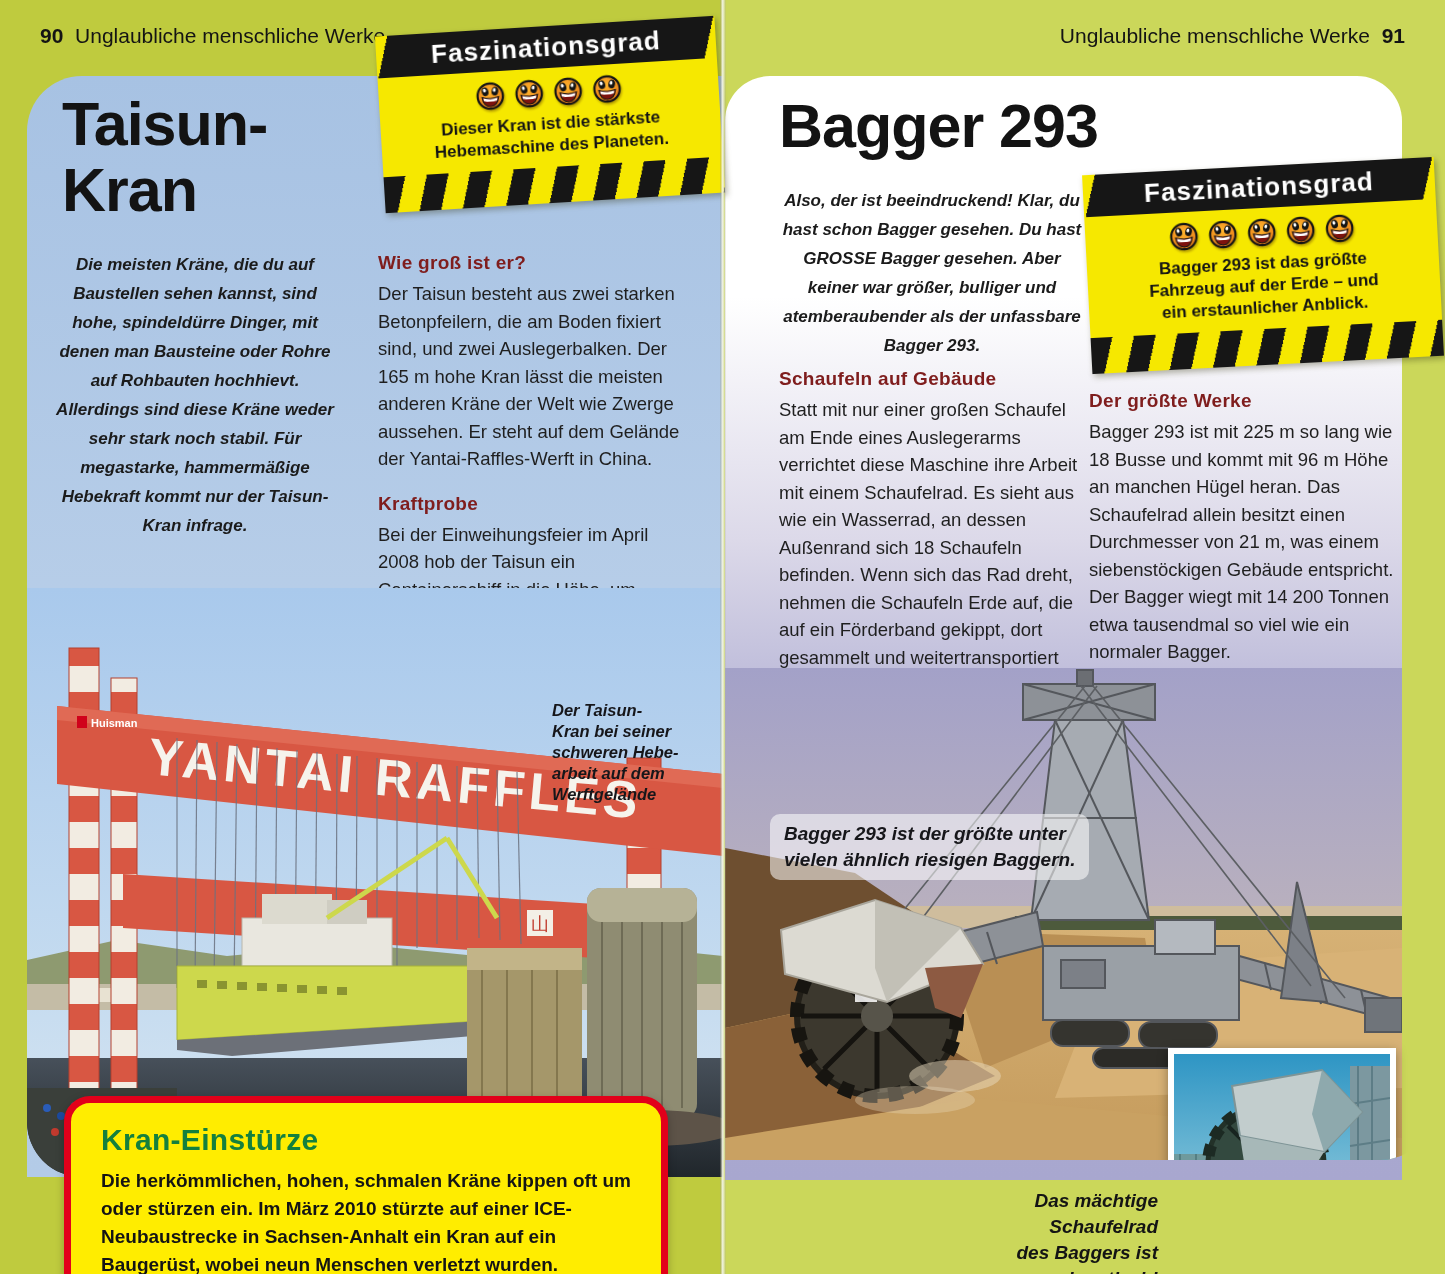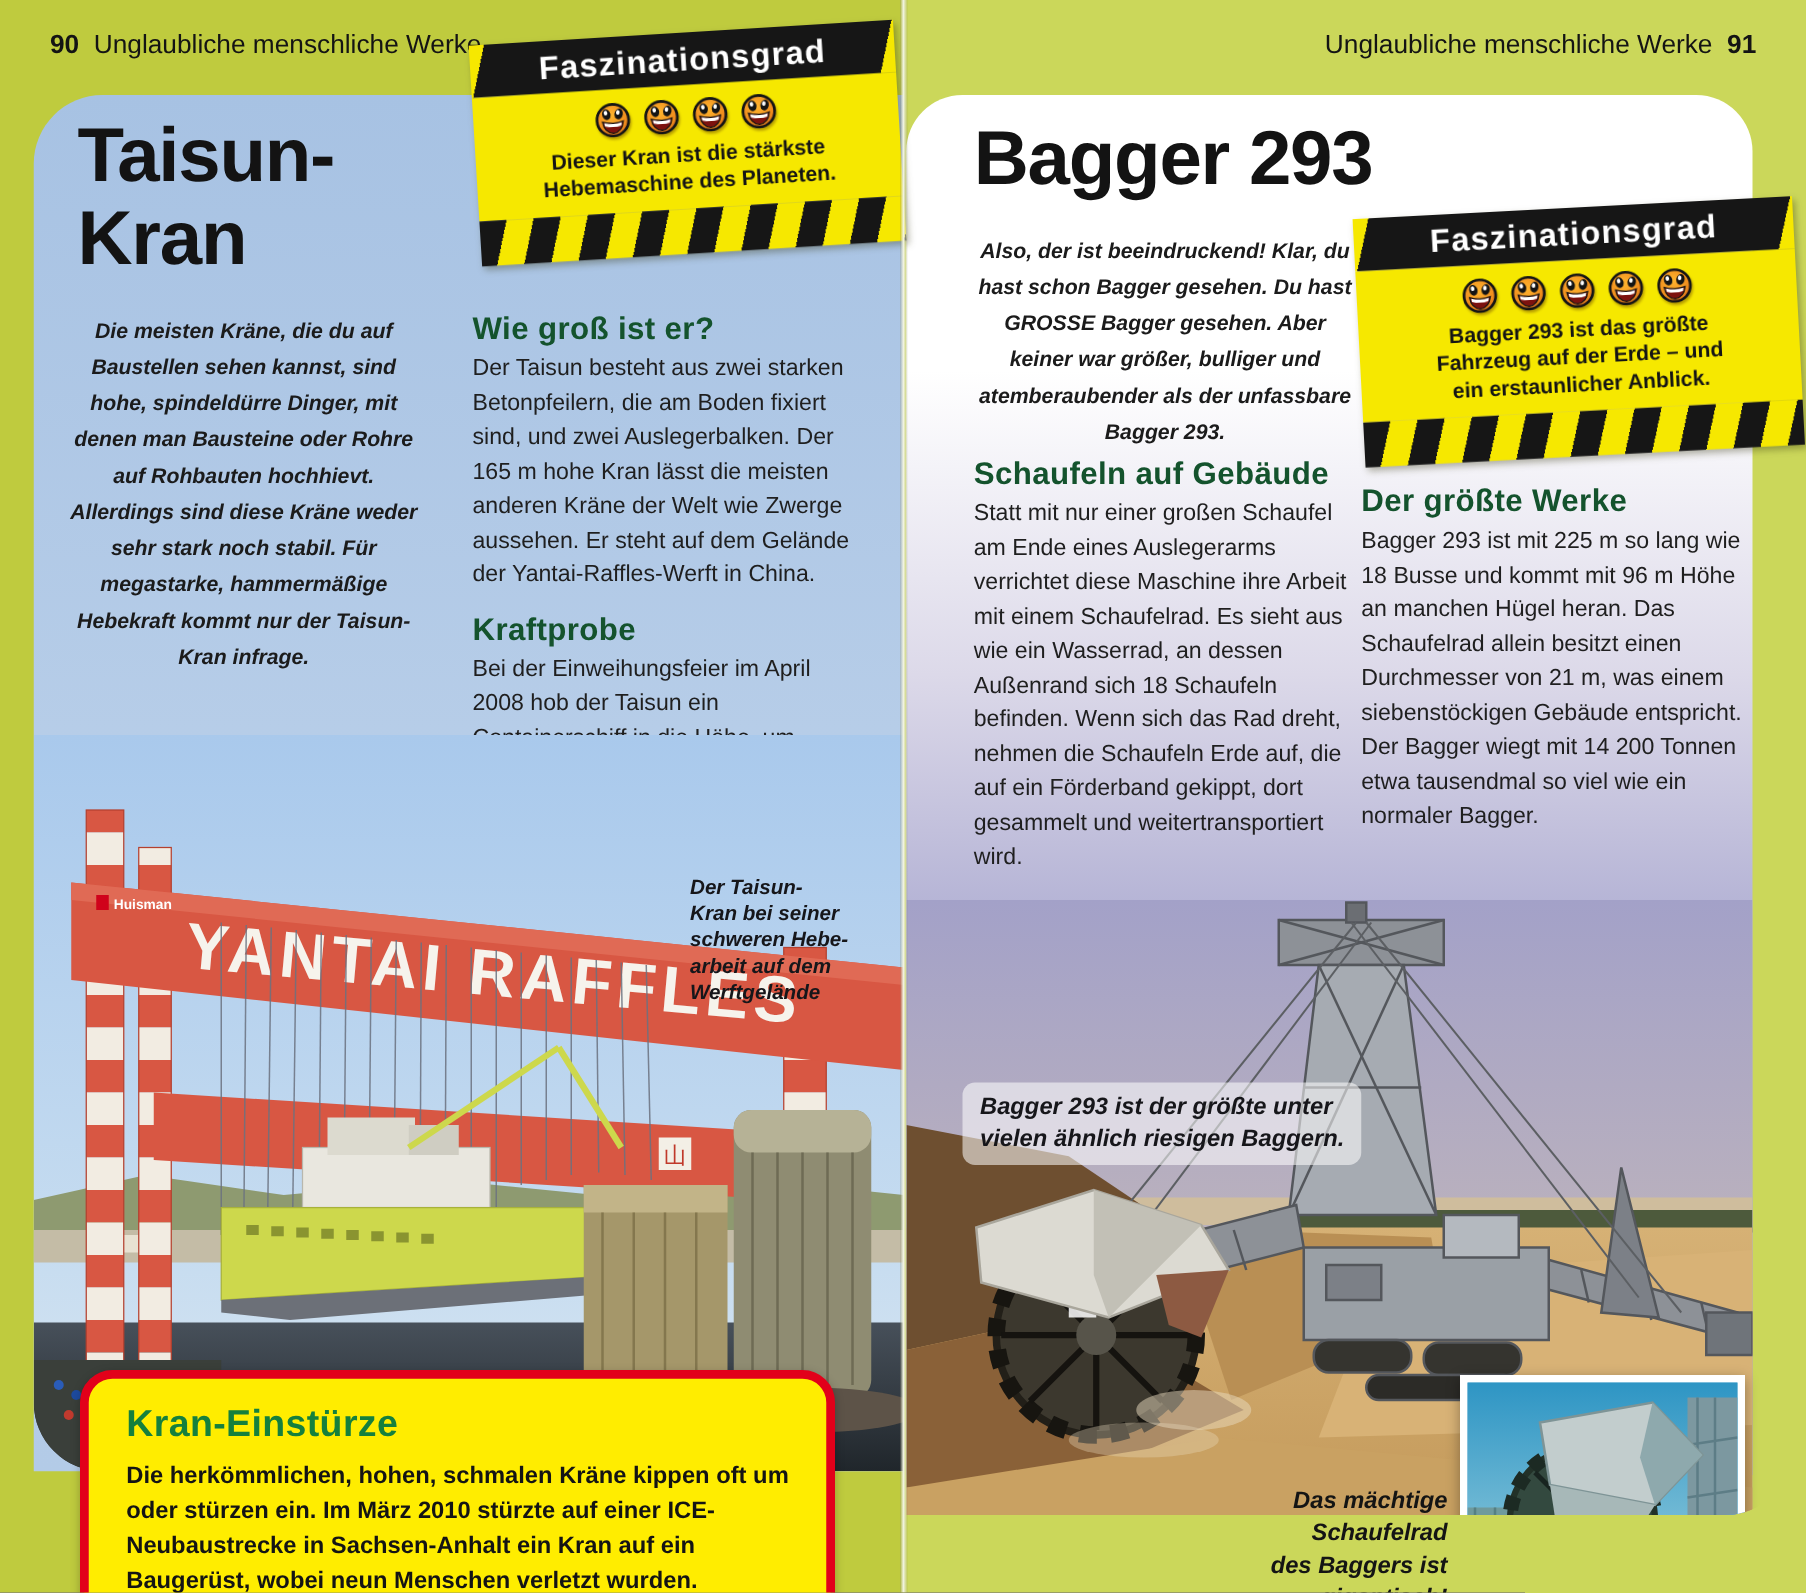--- a/index.html
+++ b/index.html
@@ -23,39 +23,39 @@
   .panel-blue{left:27px;top:76px;width:696px;height:1101px;
     background:linear-gradient(180deg,#a7c2e3,#b9cfe9 55%,#b3cbe7);
     border-radius:55px 0 0 0;}
   .panel-white{left:2px;top:76px;width:677px;height:1104px;
     background:linear-gradient(180deg,#ffffff 0%,#ffffff 20%,#dcd9e9 42%,#aeadd2 62%,#a8a7cf 100%);
     border-radius:45px 45px 0 0;}
   
   .big-title{font-size:61px;line-height:1.08;font-weight:900;letter-spacing:-1px;color:#131313;}
   .intro{font-size:17px;line-height:29px;font-weight:700;font-style:italic;color:#1b1b1b;text-align:center;}
   .col{font-size:18.5px;line-height:27.5px;color:#1f1f1f;}
-  .col h3{font-size:25px;line-height:26px;font-weight:900;letter-spacing:.3px;margin:0 0 4px 0;color:#14532d;}
+  .col h3{font-size:19px;line-height:26px;font-weight:900;letter-spacing:.3px;margin:0 0 4px 0;color:#7f1d1d;}
   .col p{margin:0 0 18px 0;}
   .preline{white-space:pre-line;}
   .photo-caption{font-size:16.5px;line-height:21px;font-weight:700;font-style:italic;color:#16161a;}
   
   .fasz{z-index:30;filter:drop-shadow(2px 3px 3px rgba(40,40,0,.35));}
   .fasz .bar{height:42px;display:flex;align-items:center;justify-content:center;
     background:linear-gradient(105deg,#f6e800 0 3.5%,#161616 3.5% 96.5%,#f6e800 96.5%);}
   .fasz .bar span{color:#fff;font-weight:900;font-size:26px;letter-spacing:1px;}
   .fasz .body{background:#f6e800;text-align:center;padding:8px 6px 10px 6px;}
   .emoji-row{display:flex;justify-content:center;gap:10px;margin:2px 0 6px 0;}
   .emoji-row svg{width:29px;height:29px;filter:drop-shadow(1px 2px 1px rgba(90,50,0,.4));}
   .fasz-text{font-size:17px;line-height:22px;font-weight:700;color:#141414;}
   .fasz .stripes{height:36px;
     background:repeating-linear-gradient(105deg,#161616 0 21px,#f6e800 21px 42px);}
   
   .photo{overflow:hidden;}
   .photo-left{left:27px;top:588px;width:696px;height:589px;border-radius:0 0 0 55px;z-index:5;}
-  .photo-right{left:725px;top:720px;width:710px;height:492px;border-radius:0 0 55px 0;z-index:5;}
+  .photo-right{left:725px;top:668px;width:710px;height:492px;border-radius:0 0 55px 0;z-index:5;}
   .photo svg{display:block;}
   .caption-band{left:45px;top:146px;background:rgba(255,255,255,.55);
     border-radius:10px;padding:7px 14px;z-index:6;}
   .caption-band .photo-caption{font-size:19px;line-height:26px;}
   .inset{left:443px;top:380px;width:216px;height:181px;border:6px solid #fff;
     box-shadow:0 3px 10px rgba(0,0,0,.35);z-index:7;background:#2e95c4;}
   .caption-right{right:285px;top:1188px;width:230px;text-align:right;
     font-size:19px;line-height:26px;font-weight:700;font-style:italic;color:#141414;z-index:8;}
   
   .infobox{left:64px;top:1096px;width:604px;height:230px;background:#ffed00;

